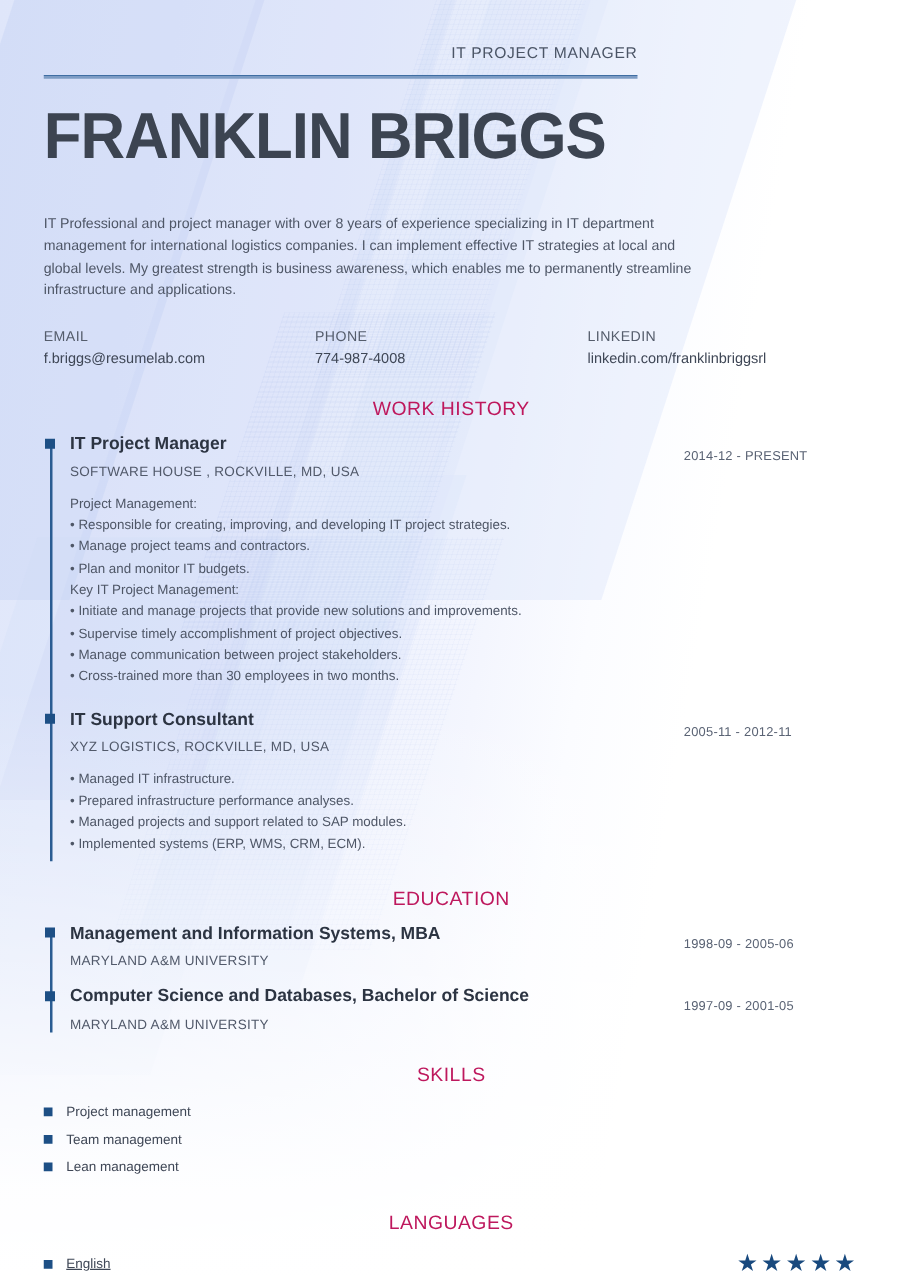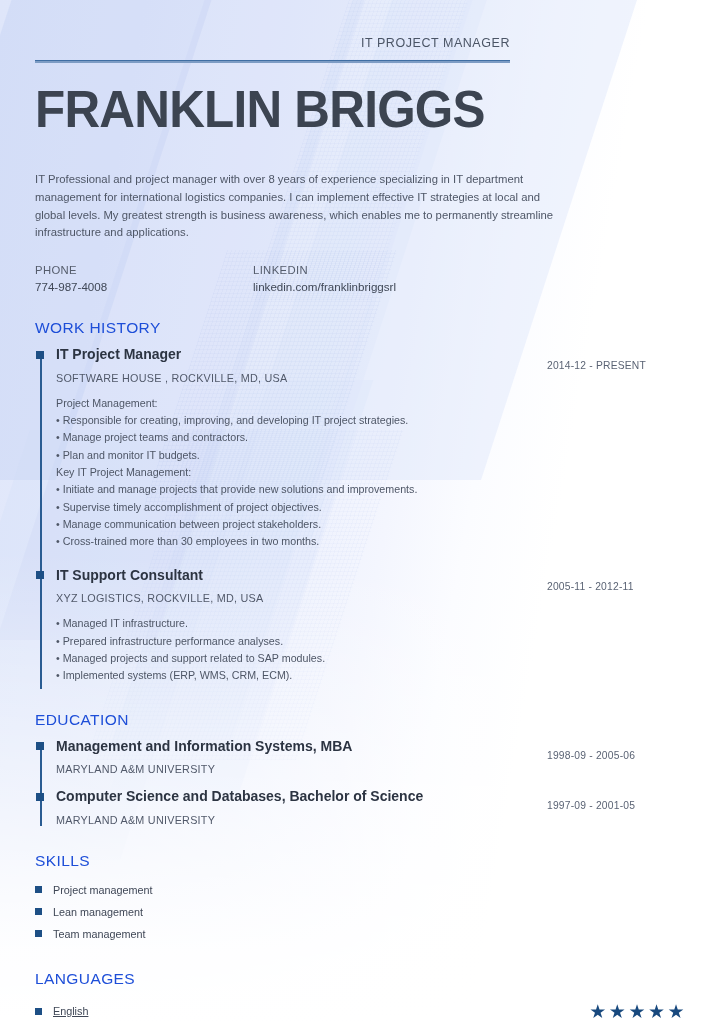--- a/index.html
+++ b/index.html
@@ -128,24 +128,25 @@
   }
   .contact-value {
     font-size: 11.6px;
     color: #3f4756;
   }
 
   
   .section { margin-top: 22px; }
   .section-title {
     font-size: 15.5px;
-    color: #1d4ed8;
+    color: #be185d;
     letter-spacing: 0.4px;
     font-weight: 400;
     margin-bottom: 9px;
+    text-align: center;
   }
 
   .timeline { position: relative; }
   .timeline::before {
     content: "";
     position: absolute;
     left: 4.5px;
     top: 7px;
     bottom: 0;
     width: 2px;
@@ -257,20 +258,24 @@
     <div class="role-line">
       <span class="role-title">IT PROJECT MANAGER</span>
     </div>
     <div class="rule"></div>
 
     <h1 class="name">FRANKLIN BRIGGS</h1>
 
     <p class="summary">IT Professional and project manager with over 8 years of experience specializing in IT department management for international logistics companies. I can implement effective IT strategies at local and global levels. My greatest strength is business awareness, which enables me to permanently streamline infrastructure and applications.</p>
 
     <div class="contact">
+      <div class="contact-col c1">
+        <div class="contact-label">EMAIL</div>
+        <div class="contact-value">f.briggs@resumelab.com</div>
+      </div>
       <div class="contact-col c2">
         <div class="contact-label">PHONE</div>
         <div class="contact-value">774-987-4008</div>
       </div>
       <div class="contact-col c3">
         <div class="contact-label">LINKEDIN</div>
         <div class="contact-value">linkedin.com/franklinbriggsrl</div>
       </div>
     </div>
 
@@ -343,25 +348,25 @@
 
     <div class="section" style="margin-top:26px;">
       <div class="section-title">SKILLS</div>
       <div class="chip-list">
         <div class="chip">
           <span class="sq"></span>
           <span class="chip-label">Project management</span>
         </div>
         <div class="chip">
           <span class="sq"></span>
-          <span class="chip-label">Lean management</span>
+          <span class="chip-label">Team management</span>
         </div>
         <div class="chip">
           <span class="sq"></span>
-          <span class="chip-label">Team management</span>
+          <span class="chip-label">Lean management</span>
         </div>
       </div>
     </div>
 
     <div class="section" style="margin-top:25px;">
       <div class="section-title">LANGUAGES</div>
       <div class="chip-list">
         <div class="chip lang-row">
           <span class="sq"></span>
           <span class="chip-label">English</span>

